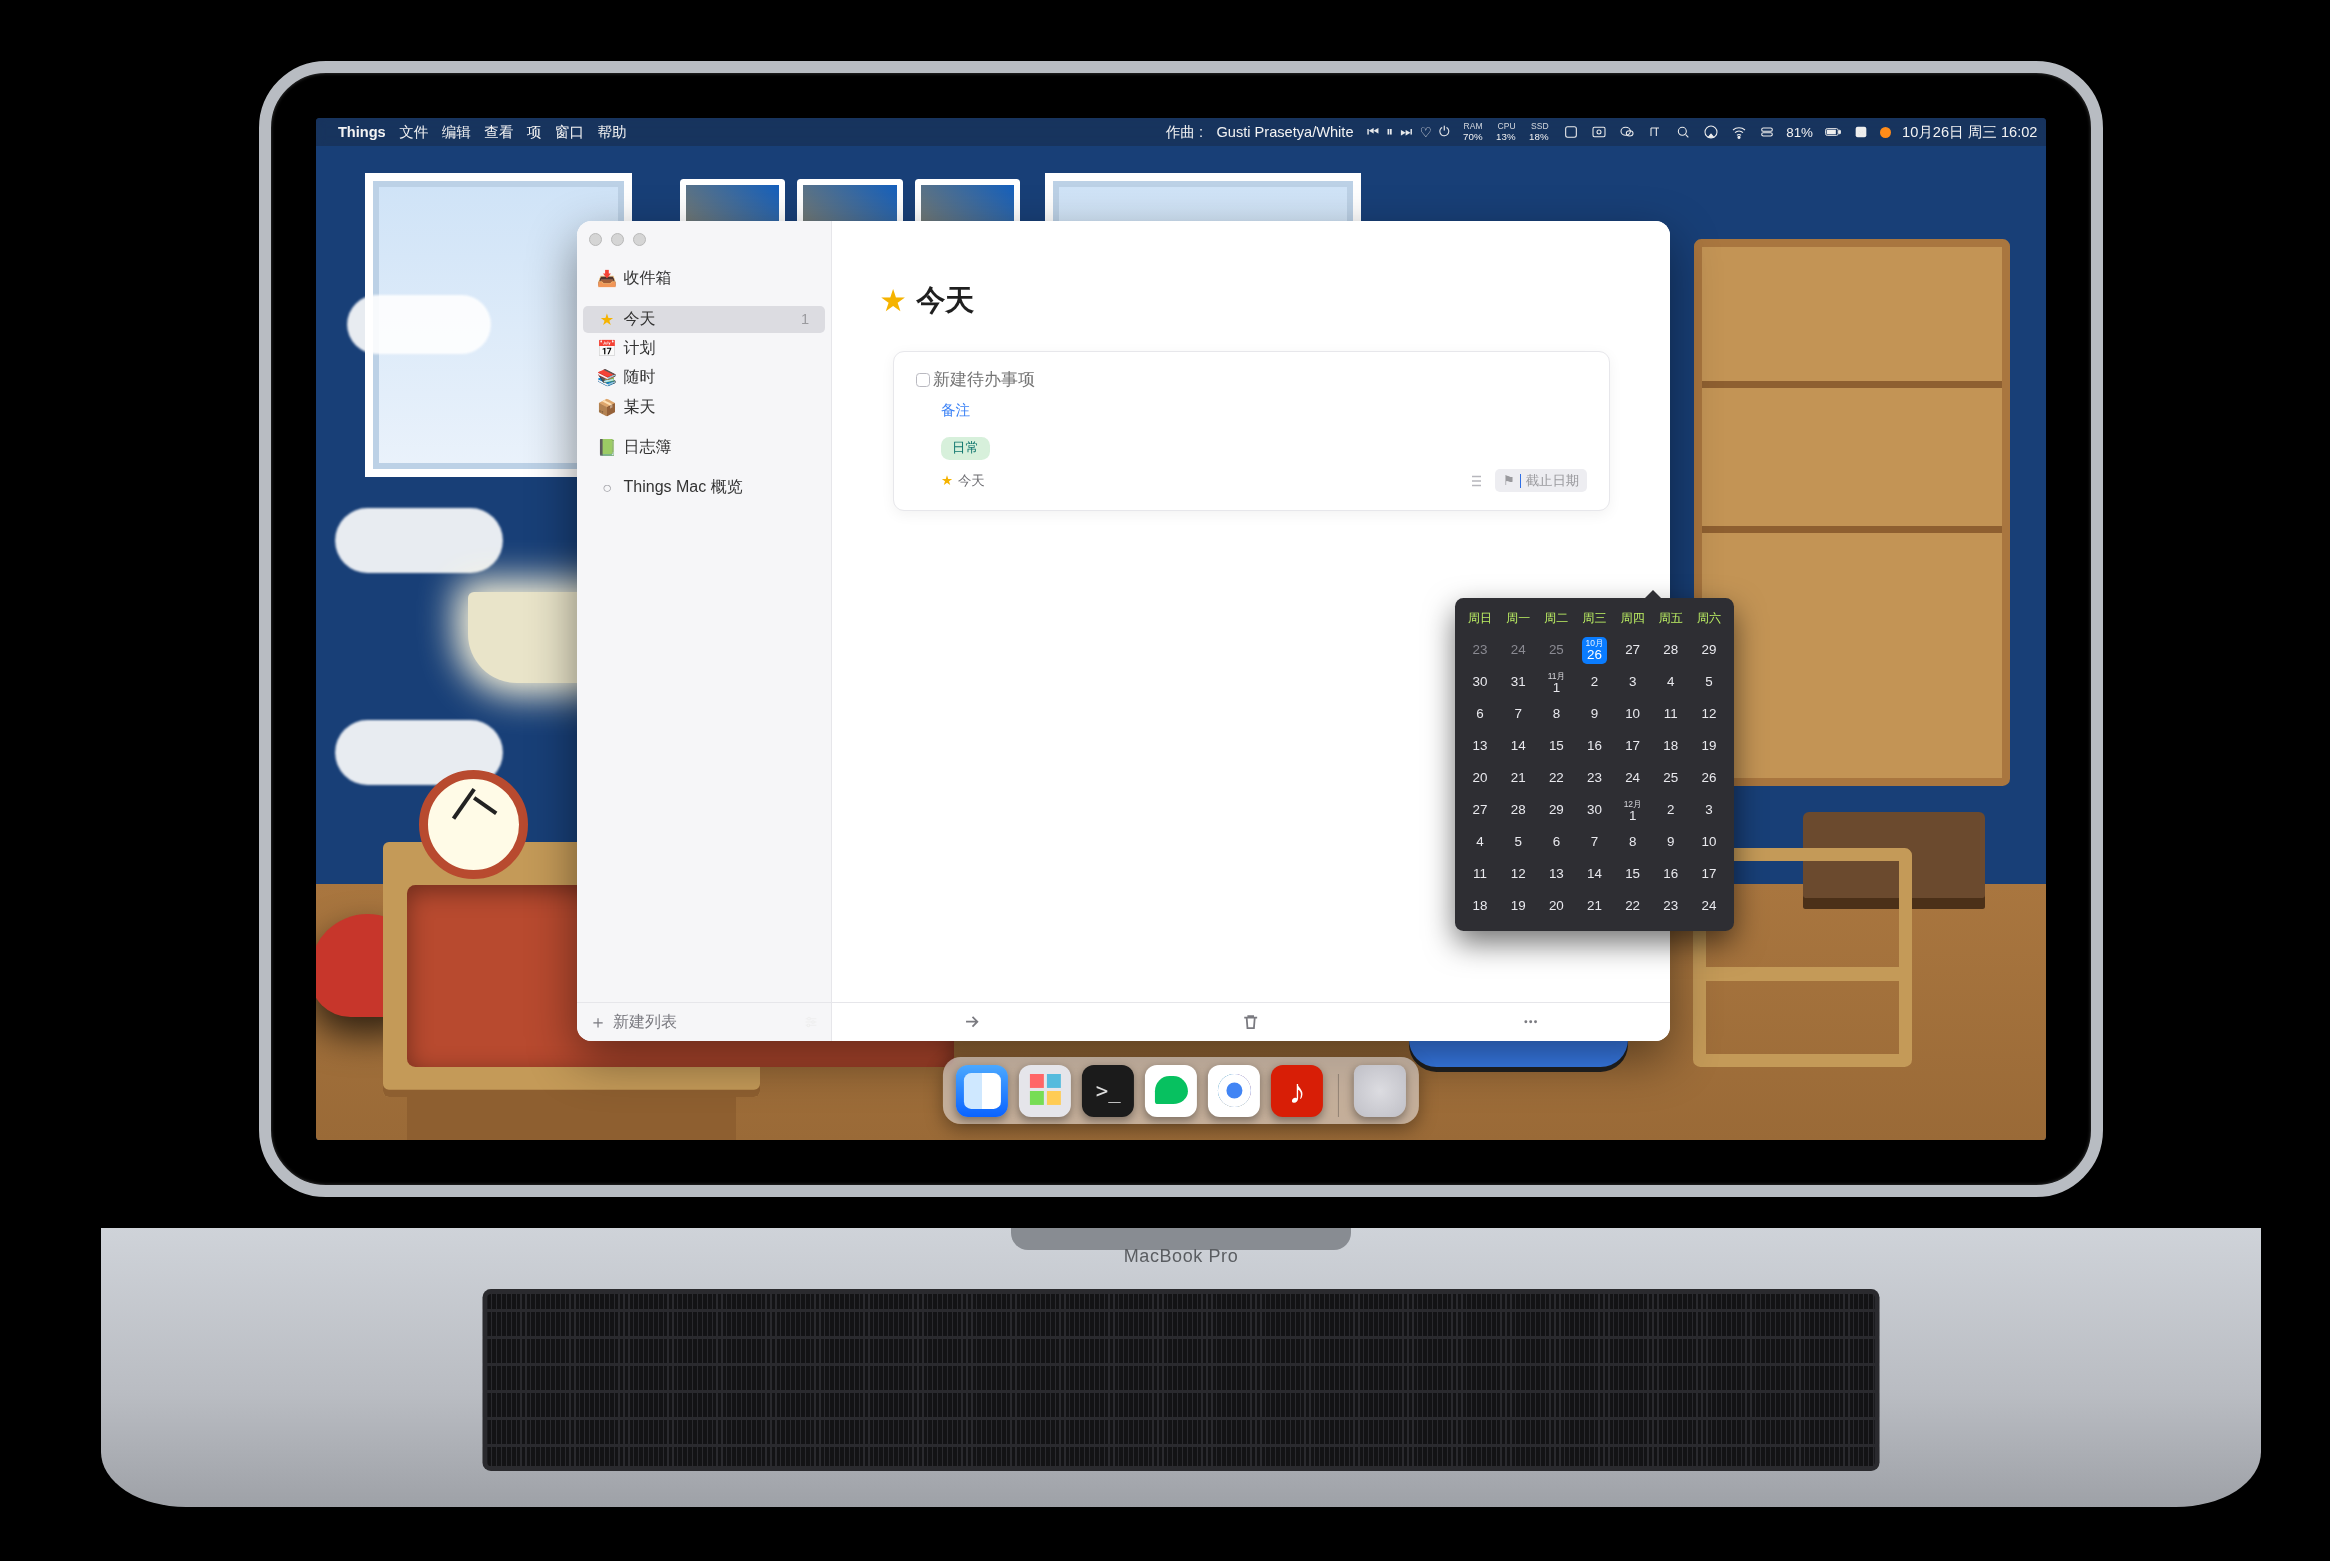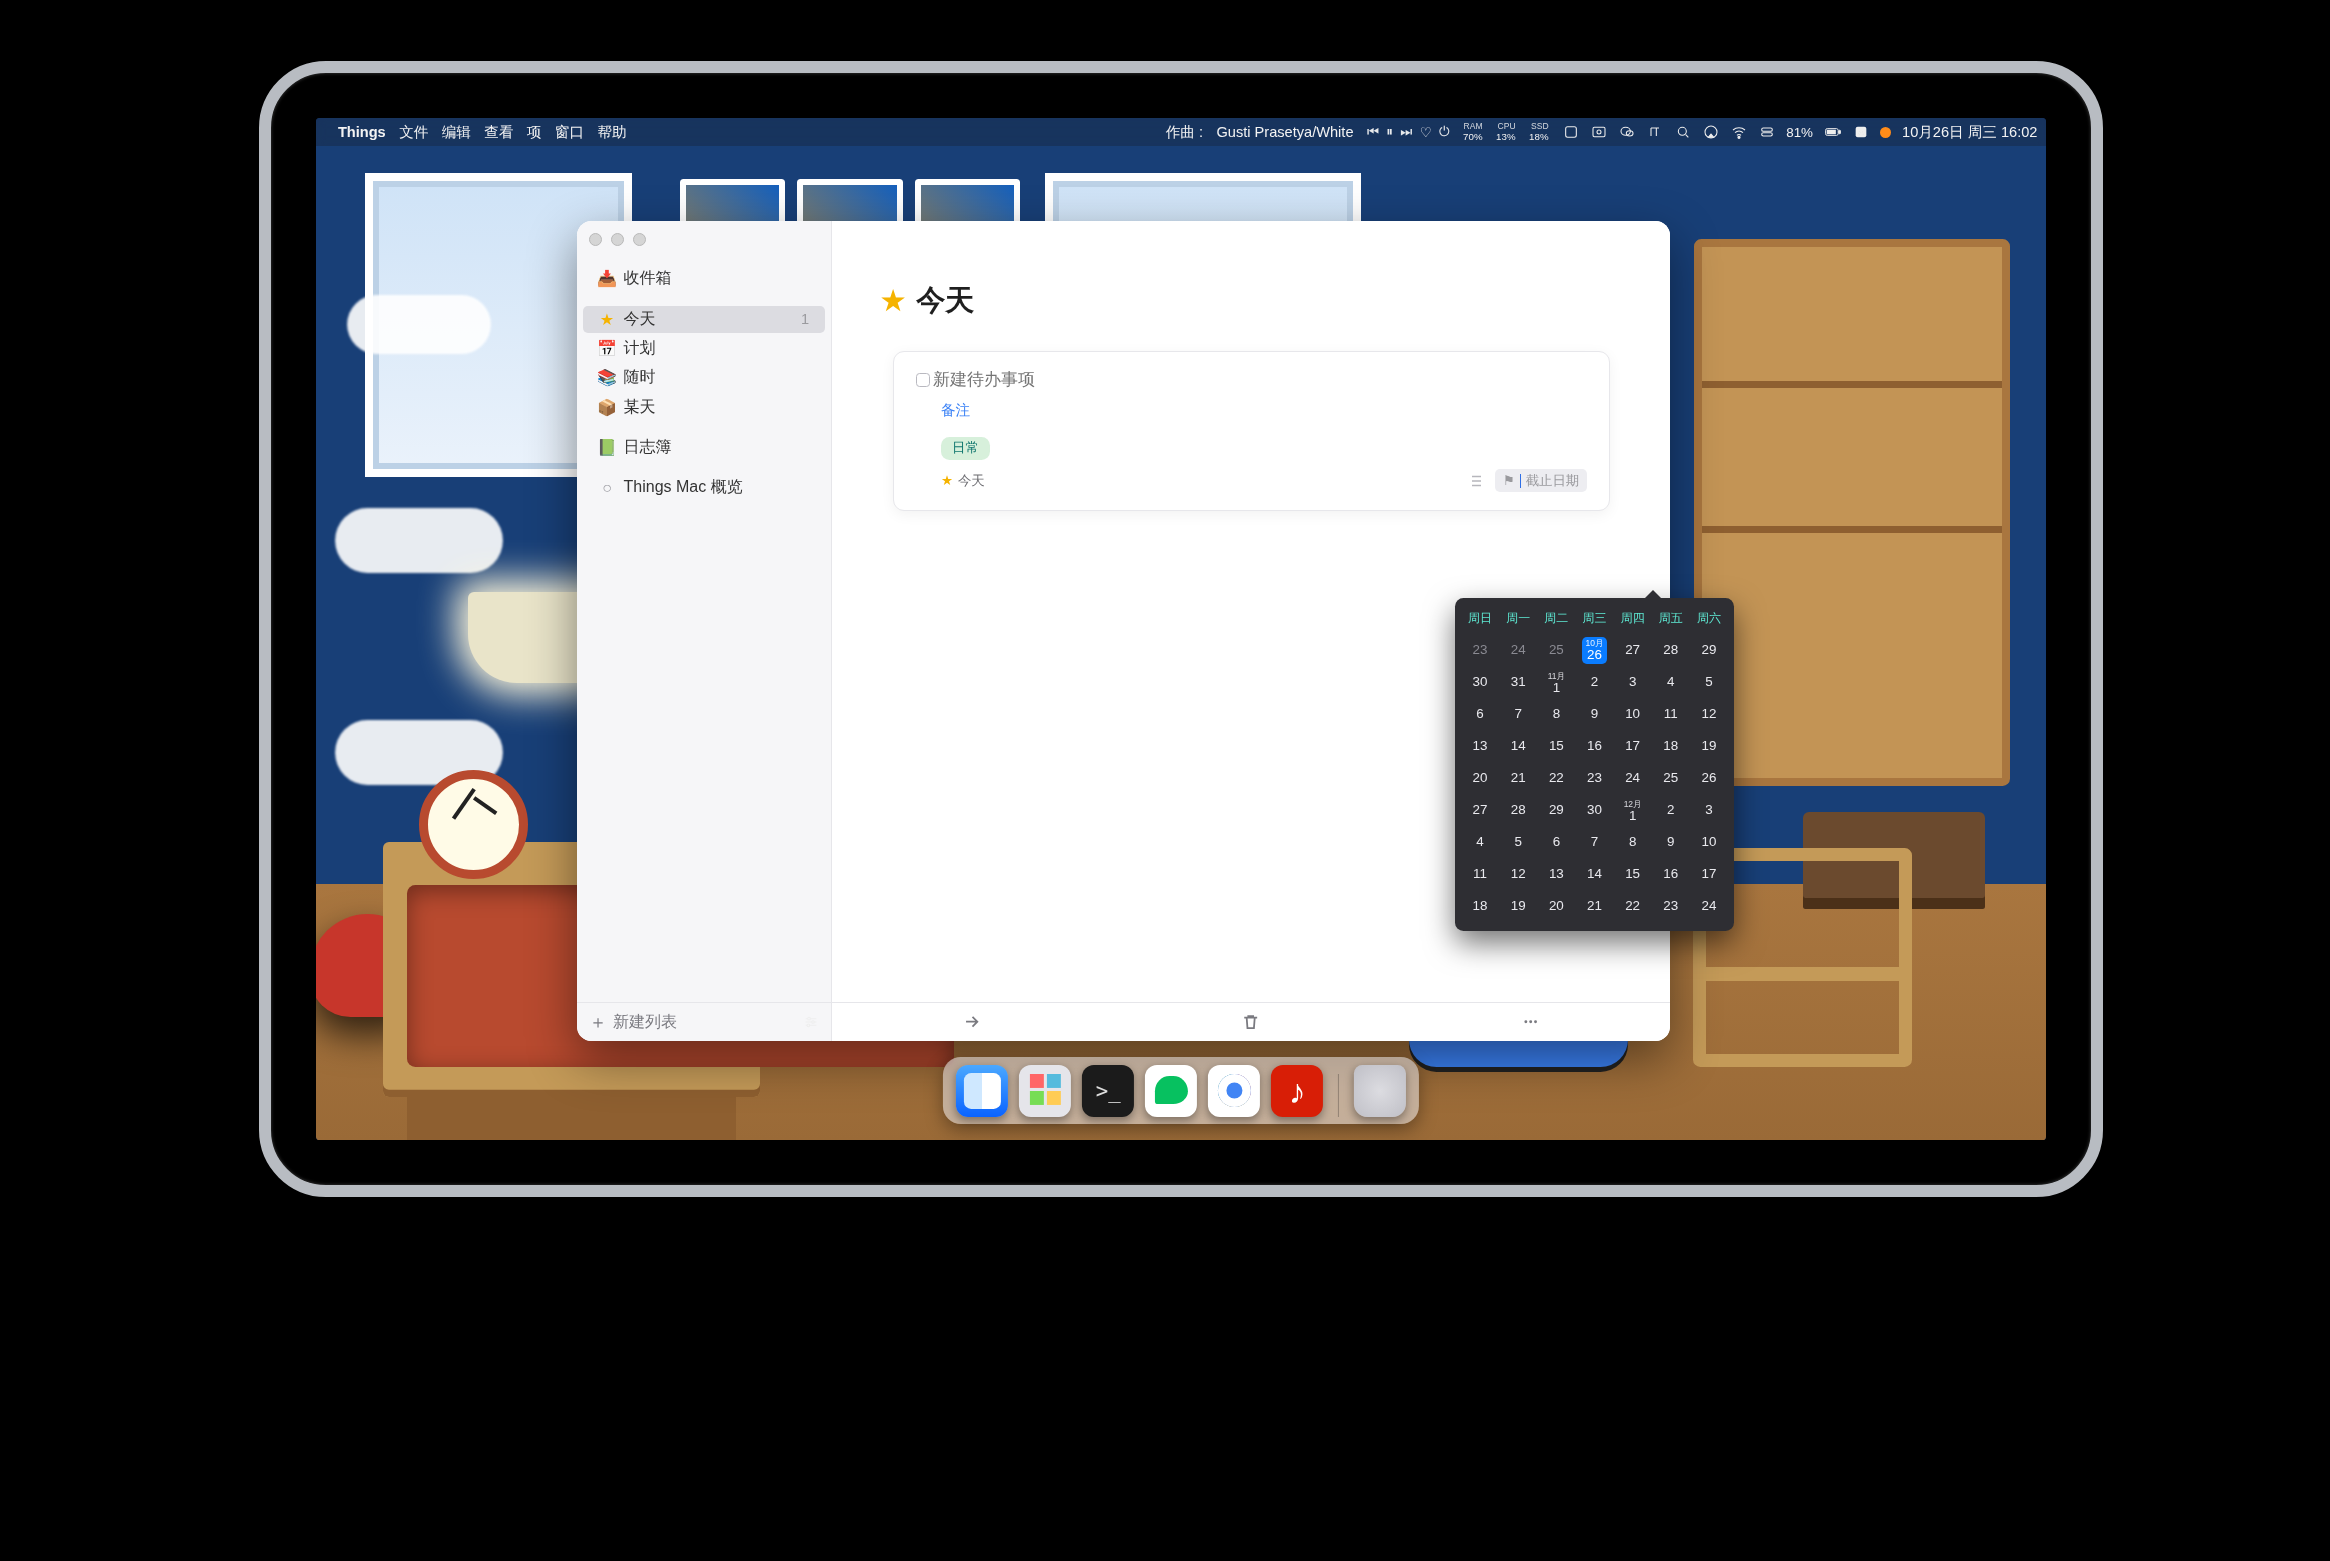--- a/index.html
+++ b/index.html
@@ -92,21 +92,21 @@
 .deadline-field .flag{ color:#9a9a9e; font-size:13.4px;}
 .deadline-field .caret{ width:1.2px; height:14.6px; background:#2f6fe6;}
 .deadline-field .ph{ font-size:13.4px; color:#9a9a9e;}
 .toolbar{ position:absolute; left:0; right:0; bottom:0; height:39px; border-top:0.6px solid #e6e6ea; display:flex; align-items:center; justify-content:space-around; color:#7a7a80;}
 .toolbar .tb{ width:22px;height:22px; display:inline-flex;align-items:center;justify-content:center;}
 .toolbar svg{ width:19.4px;height:19.4px; stroke:#7a7a80; fill:none; stroke-width:2.2;}
 
 
 .calpop{ position:absolute; right:-64px; top:377px; width:279px; background:#2e2e33; color:#e9e9ee; border-radius:8.5px; box-shadow: 0 12px 30px rgba(0,0,0,.55); padding:8.5px 6px 9.7px; font-size:13.4px;}
 .calpop table{ width:100%; border-collapse:collapse; text-align:center;}
-.calpop th{ font-weight:500; color:#5eead4; padding:3.6px 0 6px; font-size:12px;}
+.calpop th{ font-weight:500; color:#bef264; padding:3.6px 0 6px; font-size:12px;}
 .calpop td{ width:14.28%; height:32px; vertical-align:middle; color:#e9e9ee;}
 .calpop td.dim{ color:#8a8a92;}
 .calpop td .cell{ display:inline-flex; flex-direction:column; align-items:center; justify-content:center; line-height:1; gap:0.6px;}
 .calpop td .mo{ font-size:8.5px; opacity:.9;}
 .calpop td.today .cell{ background:#0a7cff; color:#fff; border-radius:4.9px; padding:2.4px 3.6px;}
 .calpop .tail{ position:absolute; top:-8.5px; right:73px; width:0;height:0;border-left:8.5px solid transparent;border-right:8.5px solid transparent;border-bottom:8.5px solid #2e2e33;}
 
 
 .dock{ position:absolute; left:50%; bottom:16px; transform:translateX(-50%); display:flex; align-items:flex-end; gap:11px; padding:7.3px 13.4px; background:rgba(230,230,235,.55); border-radius:18px; backdrop-filter: blur(6px); box-shadow: 0 6px 18px rgba(0,0,0,.35);}
 .dock .dicon{ width:52px;height:52px;border-radius:12px; box-shadow: 0 3.6px 8.5px rgba(0,0,0,.35);}
@@ -522,15 +522,20 @@
             <div class="dicon netease"></div>
 
             <div class="sep"></div>
             <div class="dicon trash"></div>
           </div>
 
         </div>
       </div>
     </div>
 
+    <div class="base">
+      <div class="lip"></div>
+      <div class="branding">MacBook Pro</div>
+      <div class="keys"></div>
+    </div>
   </div>
 </div>
 
 
 </body></html>

